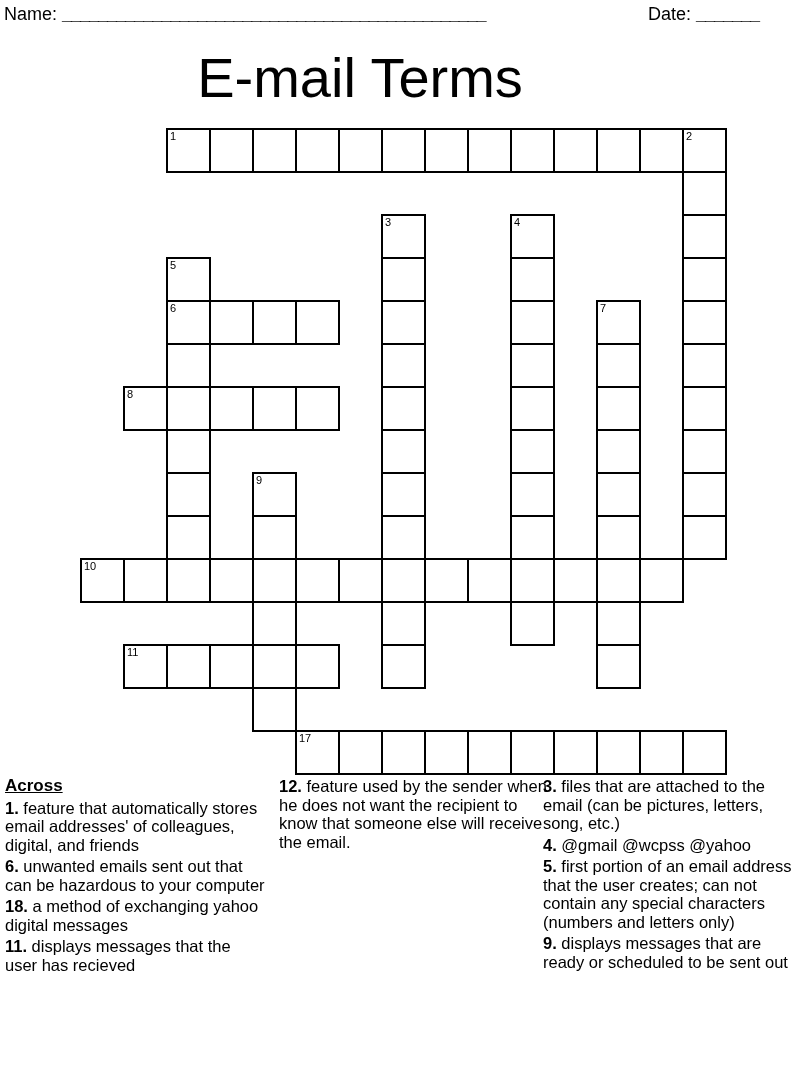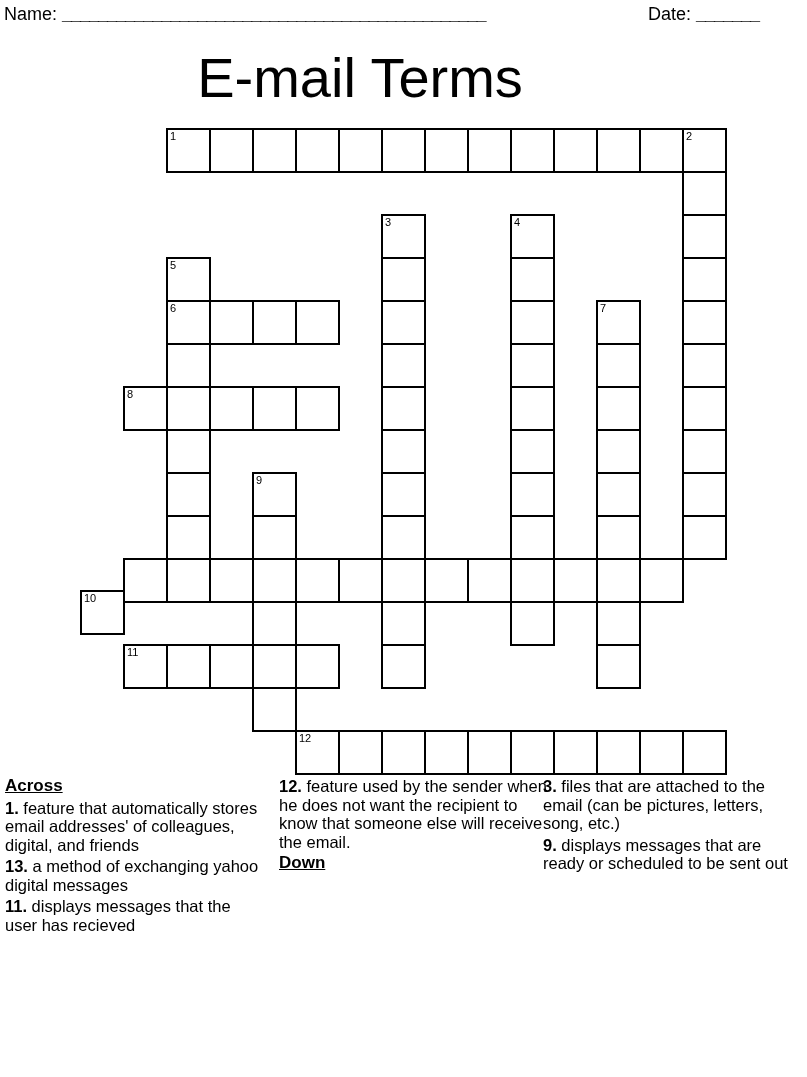--- a/index.html
+++ b/index.html
@@ -134,59 +134,61 @@
     <div class="cell" style="left: 253px; top: 387px;"></div>
     <div class="cell" style="left: 296px; top: 387px;"></div>
     <div class="cell" style="left: 253px; top: 473px;">
       <span class="num">9</span>
     </div>
     <div class="cell" style="left: 253px; top: 516px;"></div>
     <div class="cell" style="left: 253px; top: 559px;"></div>
     <div class="cell" style="left: 253px; top: 602px;"></div>
     <div class="cell" style="left: 253px; top: 645px;"></div>
     <div class="cell" style="left: 253px; top: 688px;"></div>
-    <div class="cell" style="left: 81px; top: 591px;">
+    <div class="cell" style="left: 81px; top: 559px;">
       <span class="num">10</span>
     </div>
     <div class="cell" style="left: 124px; top: 559px;"></div>
     <div class="cell" style="left: 210px; top: 559px;"></div>
     <div class="cell" style="left: 296px; top: 559px;"></div>
     <div class="cell" style="left: 339px; top: 559px;"></div>
     <div class="cell" style="left: 425px; top: 559px;"></div>
     <div class="cell" style="left: 468px; top: 559px;"></div>
     <div class="cell" style="left: 554px; top: 559px;"></div>
     <div class="cell" style="left: 640px; top: 559px;"></div>
     <div class="cell" style="left: 124px; top: 645px;">
       <span class="num">11</span>
     </div>
     <div class="cell" style="left: 167px; top: 645px;"></div>
     <div class="cell" style="left: 210px; top: 645px;"></div>
     <div class="cell" style="left: 296px; top: 645px;"></div>
     <div class="cell" style="left: 296px; top: 731px;">
-      <span class="num">12</span>
+      <span class="num">17</span>
     </div>
     <div class="cell" style="left: 339px; top: 731px;"></div>
     <div class="cell" style="left: 382px; top: 731px;"></div>
     <div class="cell" style="left: 425px; top: 731px;"></div>
     <div class="cell" style="left: 468px; top: 731px;"></div>
     <div class="cell" style="left: 511px; top: 731px;"></div>
     <div class="cell" style="left: 554px; top: 731px;"></div>
     <div class="cell" style="left: 597px; top: 731px;"></div>
     <div class="cell" style="left: 640px; top: 731px;"></div>
     <div class="cell" style="left: 683px; top: 731px;"></div>
   </div>
 
 <div id="col1" class="clues">
   <div class="section">Across</div>
   <div class="clue"><b>1.</b><span> feature that automatically stores email addresses' of colleagues, digital, and friends</span></div>
-  <div class="clue"><b>13.</b><span> a method of exchanging yahoo digital messages</span></div>
+  <div class="clue"><b>6.</b><span> unwanted emails sent out that can be hazardous to your computer</span></div>
+  <div class="clue"><b>18.</b><span> a method of exchanging yahoo digital messages</span></div>
   <div class="clue"><b>11.</b><span> displays messages that the user has recieved</span></div>
 </div>
 
 <div id="col2" class="clues">
   <div class="clue"><b>12.</b><span> feature used by the sender when he does not want the recipient to know that someone else will receive the email.</span></div>
-  <div class="section">Down</div>
 </div>
 
 <div id="col3" class="clues">
   <div class="clue"><b>3.</b><span> files that are attached to the email (can be pictures, letters, song, etc.)</span></div>
+  <div class="clue"><b>4.</b><span> @gmail @wcpss @yahoo</span></div>
+  <div class="clue"><b>5.</b><span> first portion of an email address that the user creates; can not contain any special characters (numbers and letters only)</span></div>
   <div class="clue"><b>9.</b><span> displays messages that are ready or scheduled to be sent out</span></div>
 </div>
 
 </body></html>

